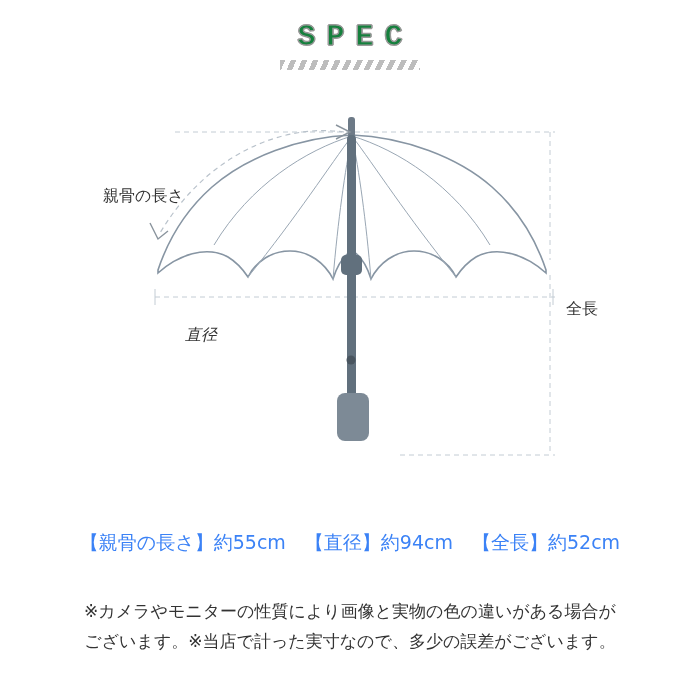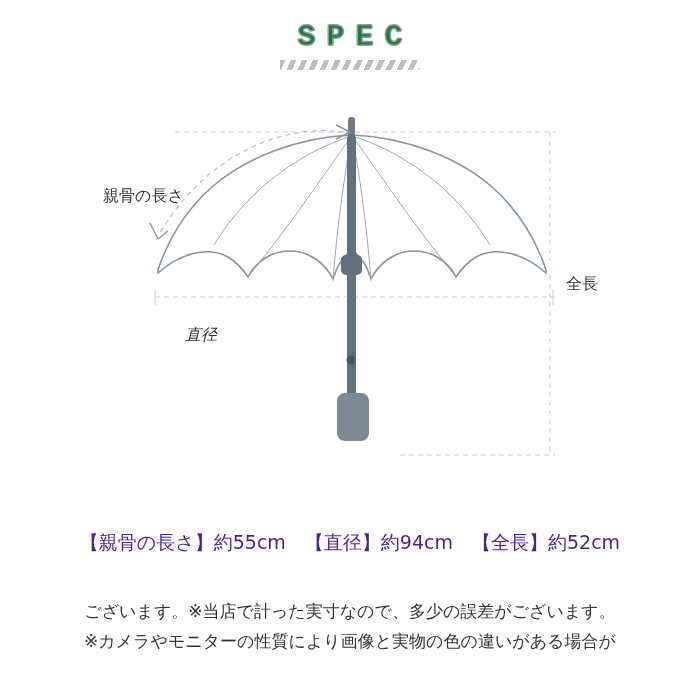--- a/index.html
+++ b/index.html
@@ -67,34 +67,34 @@
   }
   .diag-label {
     position: absolute;
     font-size: 16px;
     color: #333333;
     font-family: "DejaVu Sans", "Liberation Sans", sans-serif;
     white-space: nowrap;
   }
   .label-rib    { left: 103px; top: 46px; margin-top: 35px; }
   .label-diam   { left: 185px; top: 220px; font-style: italic; }
-  .label-total  { left: 566px; top: 169px; }
+  .label-total  { left: 566px; top: 194px; }
 
   
   .spec-lines {
     position: absolute;
     top: 528px;
     left: 0;
     width: 700px;
     text-align: center;
   }
   .spec-line {
     font-size: 19px;
     line-height: 28px;
-    color: #4c1d95;
+    color: #3b82f6;
     font-family: "DejaVu Sans", "Liberation Sans", sans-serif;
   }
   .note-lines {
     position: absolute;
     top: 596px;
     left: 0;
     width: 700px;
     text-align: center;
   }
   .note-line {
@@ -173,17 +173,17 @@
     <div class="diag-label label-rib">親骨の長さ</div>
     <div class="diag-label label-diam">直径</div>
     <div class="diag-label label-total">全長</div>
   </div>
 
   <div class="spec-lines">
     <div class="spec-line">【親骨の長さ】約55cm　【直径】約94cm　【全長】約52cm</div>
   </div>
 
   <div class="note-lines">
+    <div class="note-line">※カメラやモニターの性質により画像と実物の色の違いがある場合が</div>
     <div class="note-line">ございます。※当店で計った実寸なので、多少の誤差がございます。</div>
-    <div class="note-line">※カメラやモニターの性質により画像と実物の色の違いがある場合が</div>
   </div>
 
 </div>
 
 </body></html>

